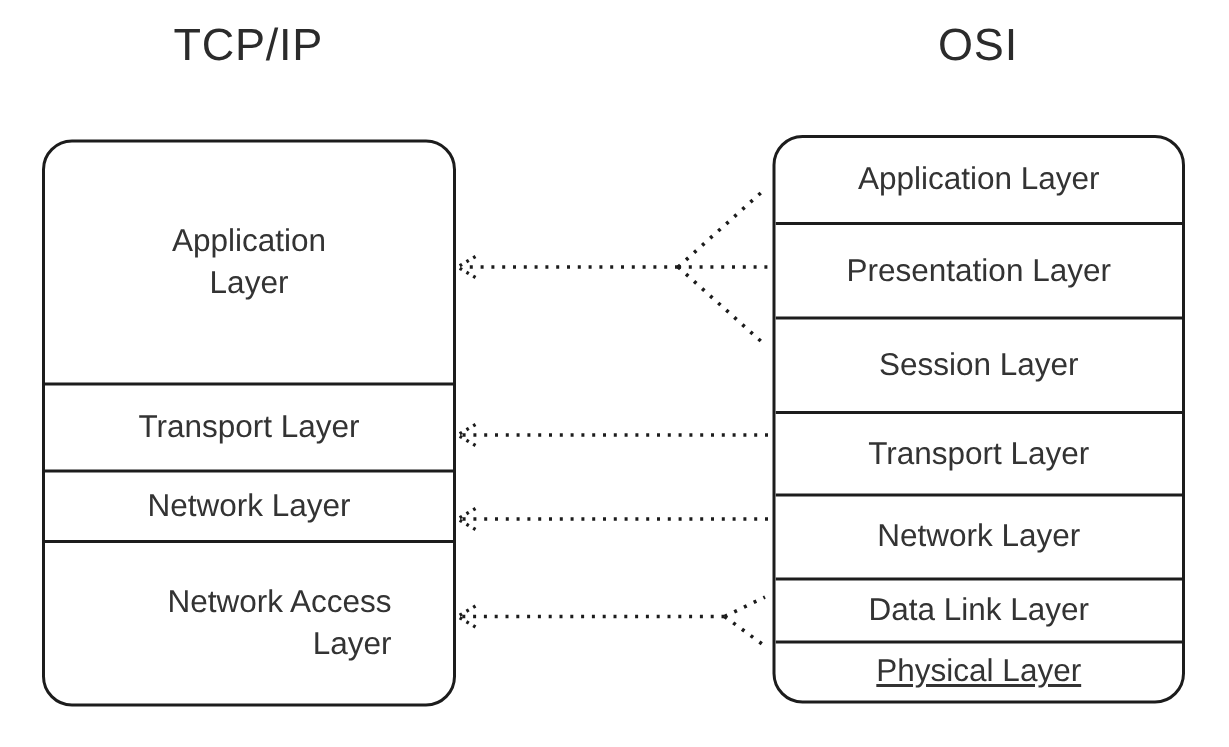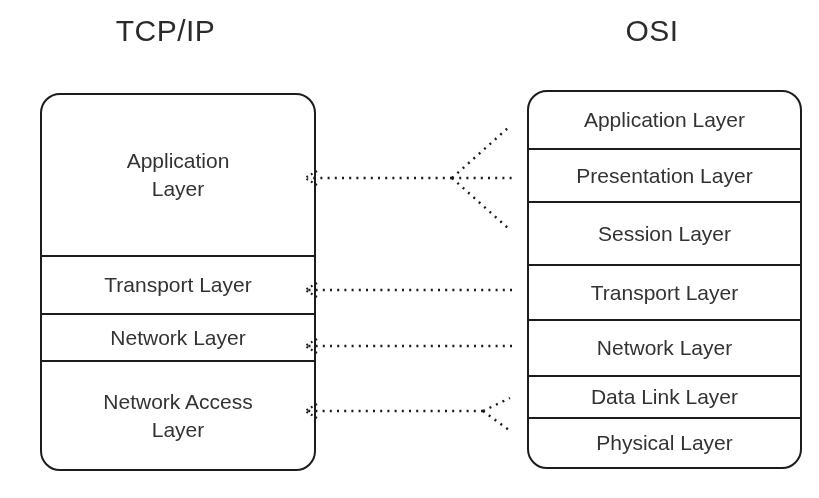--- a/index.html
+++ b/index.html
@@ -30,21 +30,20 @@
 
   .stack-box {
     position: absolute;
     box-sizing: border-box;
     border: 2.5px solid #1c1c1c;
     border-radius: 20px;
     background: #ffffff;
     display: flex;
     flex-direction: column;
     overflow: hidden;
-    margin-left: 12px;
   }
   .stack-box.tcpip { left: 28px;  top: 93px; width: 276px; height: 378px; }
   .stack-box.osi   { left: 515px; top: 90px; width: 275px; height: 379px; }
 
   .layer-row {
     box-sizing: border-box;
     display: flex;
     align-items: center;
     justify-content: center;
     text-align: center;
@@ -55,30 +54,30 @@
   .layer-row + .layer-row { border-top: 2.5px solid #1c1c1c; }
 
   
   .tcpip .r0 { height: 160px; }
   .tcpip .r1 { height: 58px; }
   .tcpip .r2 { height: 47px; }
   .tcpip .r3 { flex: 1; }
 
   
   .osi .r0 { height: 56px; }
-  .osi .r1 { height: 53px; }
+  .osi .r1 { height: 63px; }
   .osi .r2 { height: 63px; justify-content: center; }
   .osi .r3 { height: 55px; }
   .osi .r4 { height: 56px; }
   .osi .r5 { height: 42px; }
-  .osi .r6 { flex: 1; }
+  .osi .r6 { flex: 1; text-decoration: underline; }
 
   
   .wrap-narrow { display: block; width: 140px; margin: 0 auto; }
-  .wrap-mid    { display: block; width: 190px; margin: 0 auto; }
+  .wrap-mid    { display: block; width: 190px; margin: 0 auto; text-align: right; }
 
   .connector-layer {
     position: absolute;
     left: 0; top: 0;
     width: 819px;
     height: 498px;
     pointer-events: none;
   }
   .connector-layer path {
     fill: none;

